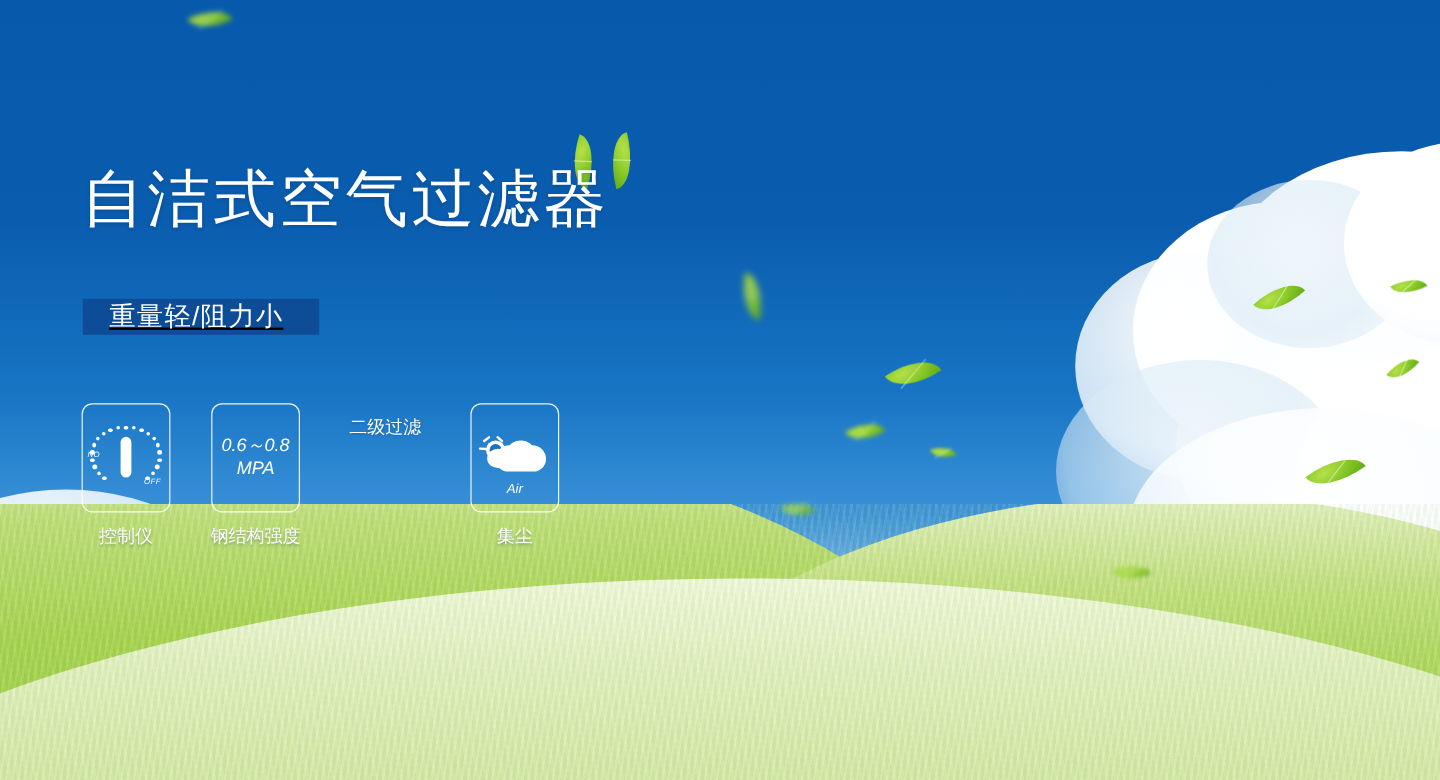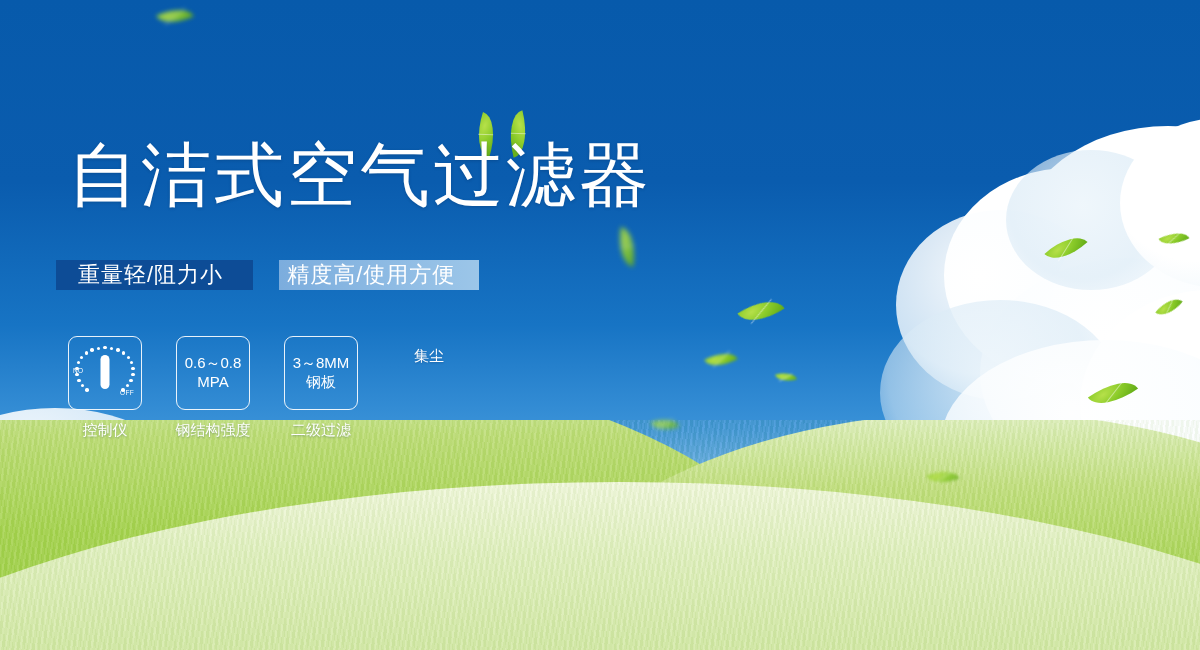--- a/index.html
+++ b/index.html
@@ -49,30 +49,30 @@
     border-radius:0 100% 0 100%;
   }
   .leaf::after {
     content:""; position:absolute; left:12%; top:48%; width:76%; height:1px;
     background:rgba(255,255,255,0.45); transform:rotate(-16deg);
   }
 
   
   #title {
     position:absolute; left:68px; top:140px;
-    font-size:70px; line-height:1.0; letter-spacing:3px;
+    font-size:52px; line-height:1.0; letter-spacing:3px;
     color:#ffffff; font-weight:300; white-space:nowrap;
     text-shadow:0 1px 3px rgba(0,30,70,0.25);
   }
   .sprout { position:absolute; }
 
   
   #subband {
-    position:absolute; left:56px; top:238px; height:52px;
-    display:flex; align-items:flex-end;
+    position:absolute; left:69px; top:238px; height:52px;
+    display:flex; align-items:center;text-decoration:underline;
   }
   #sub-left {
     background:#0d4c96;
     display:flex; align-items:center;
     padding:0 30px 0 22px;
     font-size:22px; color:#ffffff; letter-spacing:1px; white-space:nowrap;
   }
   #sub-div {
     width:26px; background:#0d4c96; position:relative; overflow:hidden;
   }
@@ -93,24 +93,24 @@
     background:linear-gradient(90deg, rgba(40,120,200,0.55), rgba(70,150,215,0.45));
   }
 
   
   #features {
     position:absolute; left:68px; top:336px;
     display:flex; gap:34px;
   }
   .feat { width:74px; display:flex; flex-direction:column; align-items:center; }
   .feat-box {
-    width:74px; height:74px; border:1px solid rgba(255,255,255,0.9);
+    width:74px; height:91px; border:1px solid rgba(255,255,255,0.9);
     border-radius:9px; display:flex; flex-direction:column;
     align-items:center; justify-content:center; position:relative;
-    color:#ffffff; overflow:hidden;
+    color:#ffffff; overflow:hidden;font-style:italic;
   }
   .feat-box .two-line {
     font-size:15px; line-height:1.25; text-align:center; letter-spacing:0px; white-space:nowrap;
   }
   .feat-label {
     margin-top:11px; font-size:15px; color:#ffffff; white-space:nowrap;
     text-shadow:0 1px 2px rgba(0,40,90,0.3);
   }
 
   
@@ -207,23 +207,20 @@
   </div>
 
   <div class="sprout leaf" style="left:476px; top:114px; width:20px; height:42px; transform:rotate(18deg);"></div>
   <div class="sprout leaf" style="left:508px; top:112px; width:20px; height:44px; transform:rotate(-14deg) scaleX(-1);"></div>
 
   <h1 id="title">自洁式空气过滤器</h1>
 
   <div id="subband">
     <div id="sub-left">重量轻/阻力小</div>
     <div id="sub-div"></div>
-    <div id="sub-right">
-      <span class="txt">精度高/使用方便</span>
-    </div>
   </div>
 
   <div id="features">
 
     <div class="feat">
       <div class="feat-box">
         <div class="dial">
           <div class="bar"></div>
           <span class="no">NO</span>
           <span class="off">OFF</span>
@@ -258,27 +255,34 @@
         <div class="two-line">
           <div>0.6～0.8</div>
           <div>MPA</div>
         </div>
       </div>
       <div class="feat-label">钢结构强度</div>
     </div>
 
 
     <div class="feat">
+      <div class="feat-label">二级过滤</div>
+    </div>
+
+    <div class="feat">
       <div class="feat-box">
-        <div class="two-line">
-          <div>3～8MM</div>
-          <div>钢板</div>
+        <div class="airicon">
+          <div class="sun"></div>
+          <div class="sunhole"></div>
+          <div class="ray" style="left:1px;  bottom:36px; width:7px; height:2px; transform:rotate(-38deg);"></div>
+          <div class="ray" style="left:-2px; bottom:28px; width:7px; height:2px; transform:rotate(4deg);"></div>
+          <div class="ray" style="left:12px; bottom:36px; width:7px; height:2px; transform:rotate(42deg);"></div>
+          <div class="c3"></div>
+          <div class="c2"></div>
+          <div class="c1"></div>
+          <div class="airtext">Air</div>
         </div>
       </div>
-      <div class="feat-label">二级过滤</div>
-    </div>
-
-    <div class="feat">
       <div class="feat-label">集尘</div>
     </div>
 
   </div>
 </div>
 
 </body></html>

